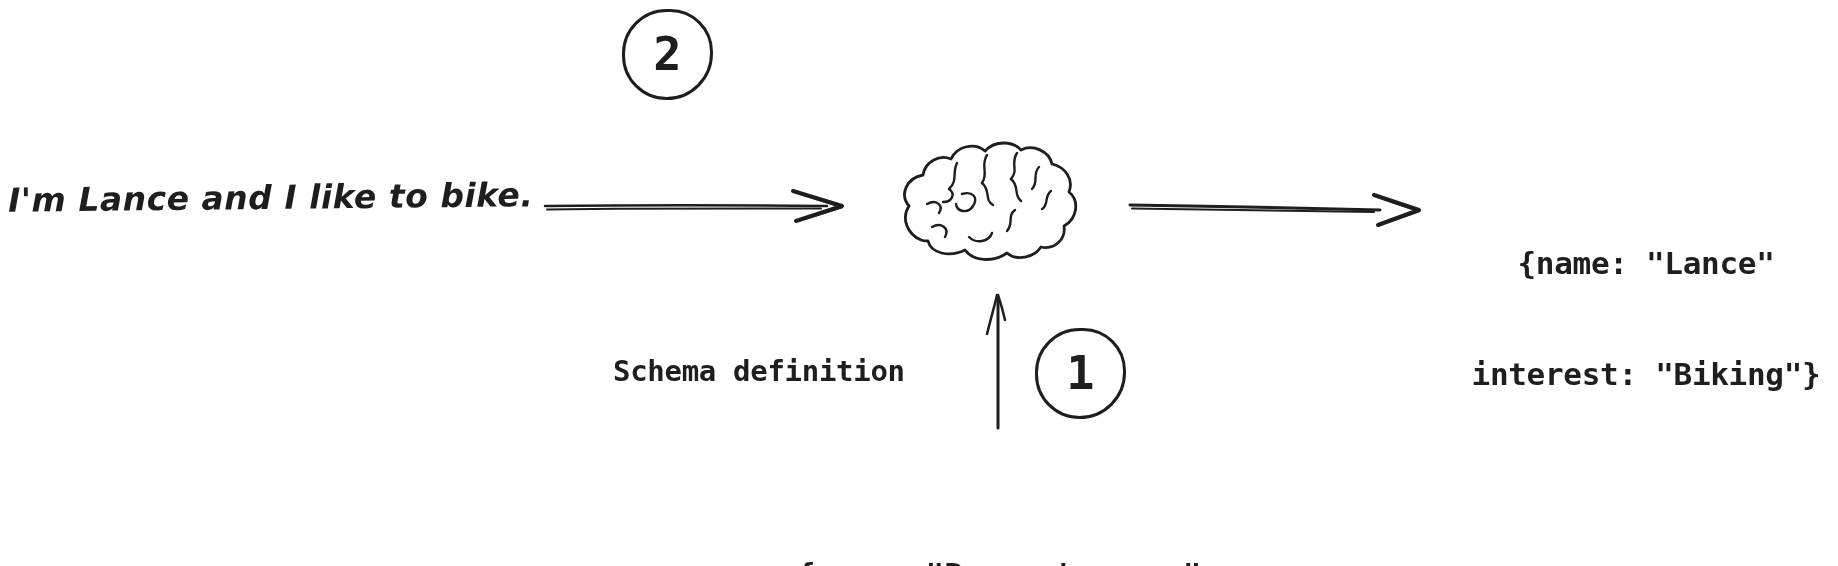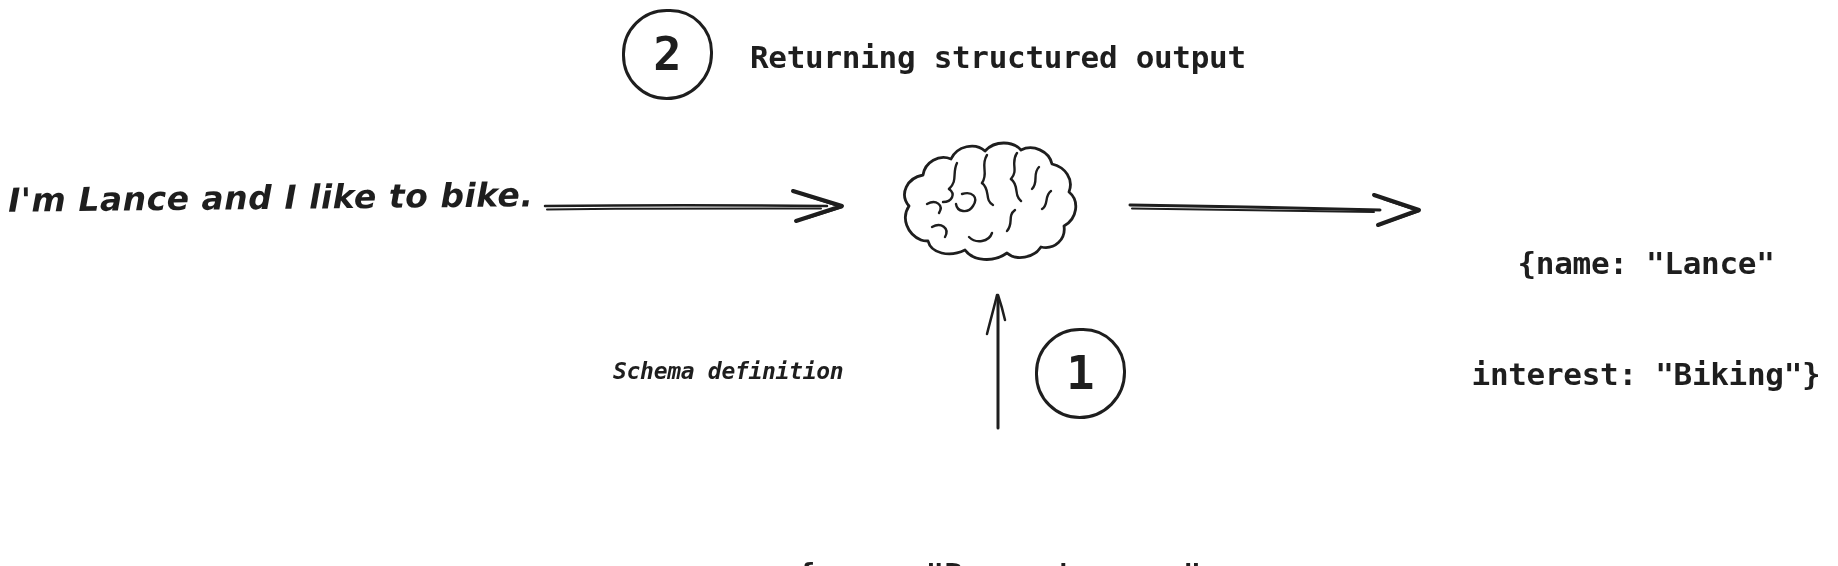--- a/index.html
+++ b/index.html
@@ -43,36 +43,35 @@
     white-space:nowrap;line-height:40px;
     transform:rotate(-0.6deg);
   }
 
   .mono-block{
     font-size:31px;font-weight:600;letter-spacing:-0.3px;
     line-height:37px;text-align:center;white-space:pre;
   }
 
   .schema-label{
-    font-size:23px;font-weight:600;letter-spacing:-0.3px;
-    white-space:nowrap;line-height:40px;font-style:italic;
+    font-size:29px;font-weight:600;letter-spacing:-0.3px;
+    white-space:nowrap;line-height:40px;
   }
 
   svg{display:block;overflow:visible;}
   .stroke{stroke:var(--ink);fill:none;stroke-linecap:round;stroke-linejoin:round;}
 </style>
 </head>
 <body>
 
 <div class="stage">
 
   <div class="abs step-circle" style="left:622px;top:9px;">
     <span class="step-number">2</span>
   </div>
-  <div class="abs title-text" style="left:750px;top:37px;">Returning structured output</div>
 
   <div class="abs hand-text" style="left:8px;top:178px;">I'm Lance and I like to bike.</div>
 
   <div class="abs" style="left:543px;top:188px;">
     <svg width="305" height="38" viewBox="0 0 305 38">
       <path class="stroke" stroke-width="2.5" d="M2,18 C90,17 190,17 284,18"></path>
       <path class="stroke" stroke-width="2" d="M4,21.5 C95,20.5 185,20 278,20.5"></path>
       <path class="stroke" stroke-width="4" d="M250,3 L299,18 L253,33"></path>
       <path class="stroke" stroke-width="2.5" d="M262,7 L299,19 L264,30"></path>
     </svg>

